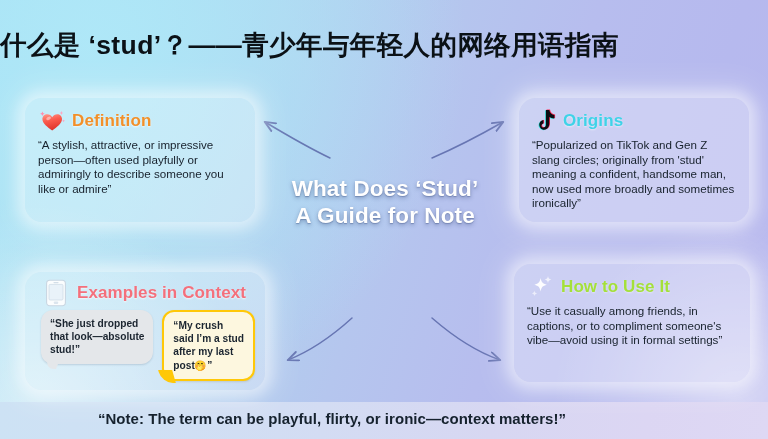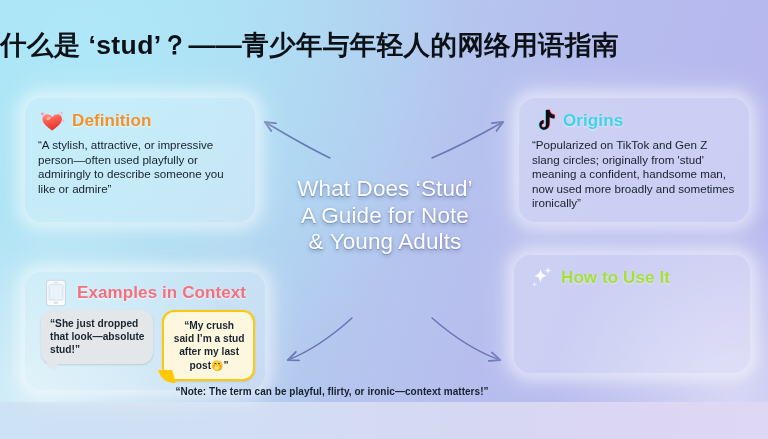--- a/index.html
+++ b/index.html
@@ -44,24 +44,24 @@
       #cde2f4 0%,
       #cfe0f4 20%,
       #d3dcf3 42%,
       #d7d7f2 64%,
       #dcd6f3 84%,
       #ded8f4 100%);
   }
   #footer-note {
     position: absolute;
     left: 0;
-    top: 386px;
+    top: 410px;
     width: 664px;
     text-align: center;
-    font-size: 10px;
+    font-size: 15px;
     font-weight: 600;
     color: #16222e;
     letter-spacing: 0.05px;
   }
 
   
   #page-title {
     position: absolute;
     left: 0;
     top: 27px;
@@ -75,21 +75,21 @@
 
   
   #center-block {
     position: absolute;
     left: 256px;
     top: 176px;
     width: 258px;
     text-align: center;
     font-size: 22.5px;
     line-height: 26.5px;
-    font-weight: 400;
+    font-weight: 700;
     color: #ffffff;
     letter-spacing: 0.1px;
     text-shadow:
       0 2px 4px rgba(40,60,110,0.40),
       0 1px 1px rgba(40,60,110,0.30);
   }
   #center-block .cl { display: block; white-space: nowrap; }
 
   
   .card {
@@ -119,21 +119,21 @@
     font-size: 11.6px;
     line-height: 14.6px;
     color: #17212c;
     font-weight: 500;
   }
 
   #card-definition { left: 25px;  top: 98px;  width: 230px; height: 124px; }
   #card-origins    { left: 519px; top: 98px;  width: 230px; height: 124px; }
   #card-examples   { left: 25px;  top: 272px; width: 240px; height: 118px;
                      padding: 8px 10px 9px 10px; }
-  #card-howto      { left: 514px; top: 255px; width: 236px; height: 118px; }
+  #card-howto      { left: 514px; top: 264px; width: 236px; height: 118px; }
 
   .t-orange { color: #f2902a; text-shadow: 0 1px 2px rgba(255,255,255,0.75); }
   .t-cyan   { color: #3fd3e8; text-shadow: 0 1px 2px rgba(255,255,255,0.55); }
   .t-pink   { color: #f4707c; text-shadow: 0 1px 2px rgba(255,255,255,0.75); }
   .t-green  { color: #a4e03a; text-shadow: 0 1px 2px rgba(255,255,255,0.45); }
 
   
   .icon { display: inline-flex; align-items: center; justify-content: center; }
   #heart-icon   { width: 28px; height: 24px; margin-top: -1px; }
   #tiktok-icon  { width: 25px; height: 26px; }
@@ -170,21 +170,20 @@
     width: 12px; height: 10px;
     background: #e4e7ea;
     border-bottom-left-radius: 10px;
     transform: skewX(-22deg);
   }
   .bubble-yellow {
     width: 100px;
     background: #fdf7df;
     border: 2.5px solid #ffc808;
     box-shadow: 0 1px 2px rgba(120,100,20,0.18);
-    text-align: center;
   }
   .bubble-yellow::after {
     content: "";
     position: absolute;
     left: -4px; bottom: -4px;
     width: 14px; height: 13px;
     background: #ffc808;
     border-bottom-left-radius: 11px;
     transform: skewX(16deg);
   }
@@ -217,21 +216,20 @@
       <path d="M352,318 C330,338 308,352 288,360"></path>
       <path d="M432,318 C455,338 477,352 500,360"></path>
     </g>
   </svg>
 
   <div id="page-title">什么是 ‘stud’？——青少年与年轻人的网络用语指南</div>
 
   <div id="center-block">
     <span class="cl">What Does ‘Stud’</span>
     <span class="cl">A Guide for Note</span>
-    <span class="cl">&amp; Young Adults</span>
   </div>
 
   <div class="card" id="card-definition">
     <div class="card-head">
       <span class="icon" id="heart-icon">
         <svg viewBox="0 0 28 24" width="28" height="24" xmlns="http://www.w3.org/2000/svg">
           <defs>
             <linearGradient id="hg" x1="0" y1="0" x2="0.3" y2="1">
               <stop offset="0%" stop-color="#ff9a8e"></stop>
               <stop offset="45%" stop-color="#fb5c4e"></stop>
@@ -304,17 +302,18 @@
           <path d="M13.6,4.0 c0.9,4.4 2.0,5.6 6.2,6.7 c-4.2,1.1 -5.3,2.3 -6.2,6.7
                    c-0.9,-4.4 -2.0,-5.6 -6.2,-6.7 c4.2,-1.1 5.3,-2.3 6.2,-6.7 Z" fill="#ffffff" opacity="0.95"></path>
           <path d="M21.0,2.0 c0.5,2.4 1.1,3.0 3.4,3.6 c-2.3,0.6 -2.9,1.2 -3.4,3.6
                    c-0.5,-2.4 -1.1,-3.0 -3.4,-3.6 c2.3,-0.6 2.9,-1.2 3.4,-3.6 Z" fill="#ffffff" opacity="0.70"></path>
           <path d="M7.4,16.6 c0.4,1.9 0.9,2.4 2.7,2.8 c-1.8,0.5 -2.3,1.0 -2.7,2.8
                    c-0.4,-1.9 -0.9,-2.4 -2.7,-2.8 c1.8,-0.5 2.3,-1.0 2.7,-2.8 Z" fill="#ffffff" opacity="0.62"></path>
         </svg>
       </span>
       <span class="card-title t-green">How to Use It</span>
     </div>
+    <div class="card-body">“Use it casually among friends, in captions, or to compliment someone's vibe—avoid using it in formal settings”</div>
   </div>
 
   <div id="footer-note">“Note: The term can be playful, flirty, or ironic—context matters!”</div>
 
 </div>
 
 </body></html>

